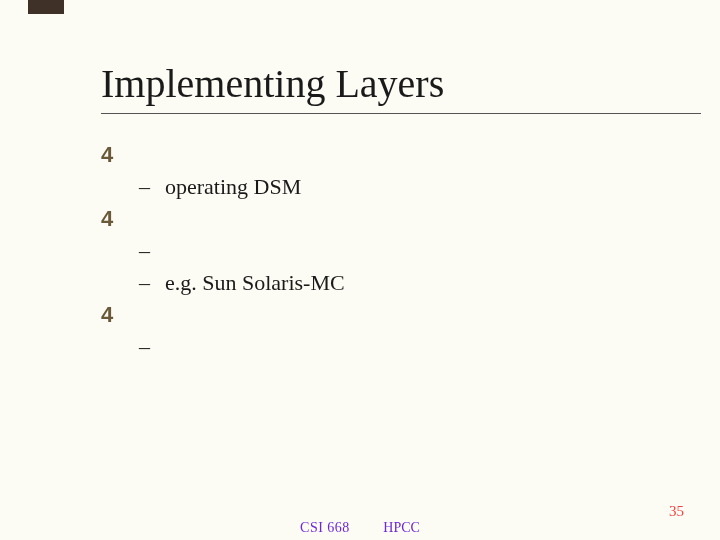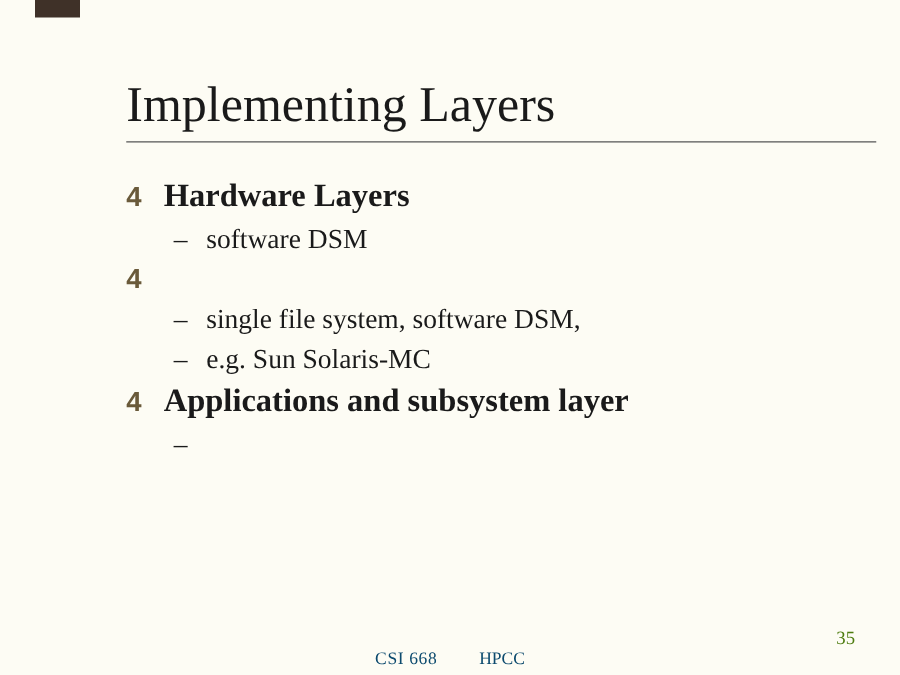--- a/index.html
+++ b/index.html
@@ -70,69 +70,66 @@
     left: 0;
     width: 100%;
     box-sizing: border-box;
     padding: 0 50px 0 0;
   }
   .footer-center {
     position: absolute;
     left: 50%;
     transform: translateX(-50%);
     font-size: 14px;
-    color: #0c4a6e;
+    color: #6d28d9;
     white-space: nowrap;
   }
   .footer-center .course {
     letter-spacing: 0.5px;
     margin-right: 30px;
   }
   .page-num {
     position: absolute;
     right: 36px;
     bottom: 0;
     font-size: 15px;
-    color: #4d7c0f;
+    color: #ef4444;
   }
 </style>
 </head>
 <body>
 
 <div class="corner-mark"></div>
 
 <div class="slide">
 
   <h1 class="title">Implementing Layers</h1>
   <hr class="title-rule">
 
   <div class="bullet-l1">
     <span class="mark">4</span>
-    <span>Hardware Layers</span>
   </div>
   <div class="bullet-l2">
     <span class="mark">–</span>
-    <span>software DSM</span>
+    <span>operating DSM</span>
   </div>
 
   <div class="bullet-l1">
     <span class="mark">4</span>
   </div>
   <div class="bullet-l2">
     <span class="mark">–</span>
-    <span>single file system, software DSM,</span>
   </div>
   <div class="bullet-l2">
     <span class="mark">–</span>
     <span>e.g. Sun Solaris-MC</span>
   </div>
 
   <div class="bullet-l1">
     <span class="mark">4</span>
-    <span>Applications and subsystem layer</span>
   </div>
   <div class="bullet-l2">
     <span class="mark">–</span>
   </div>
 
 </div>
 
 <div class="footer">
   <span class="footer-center">
     <span class="course">CSI 668</span>

